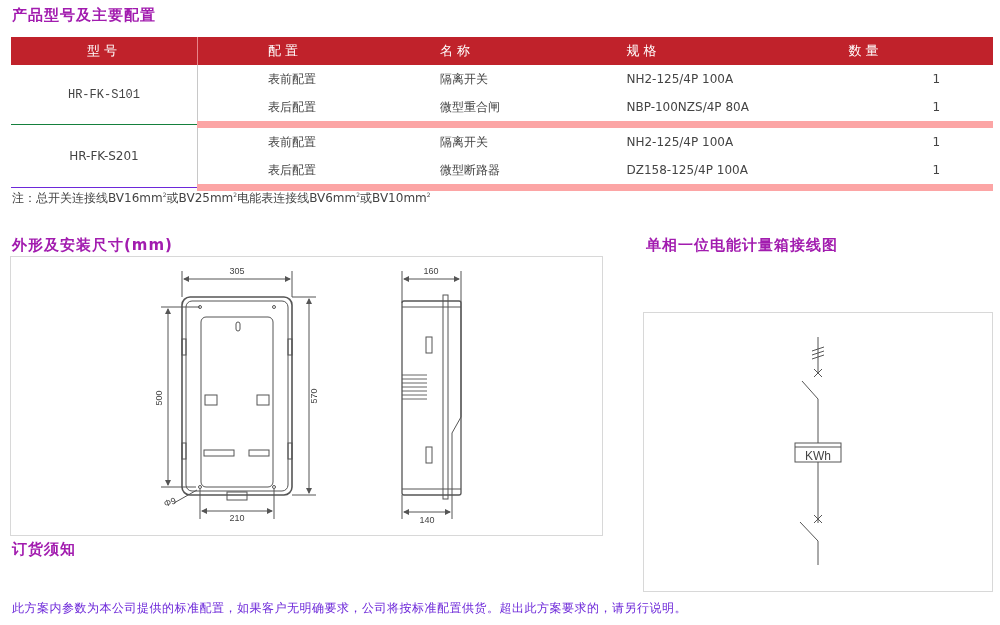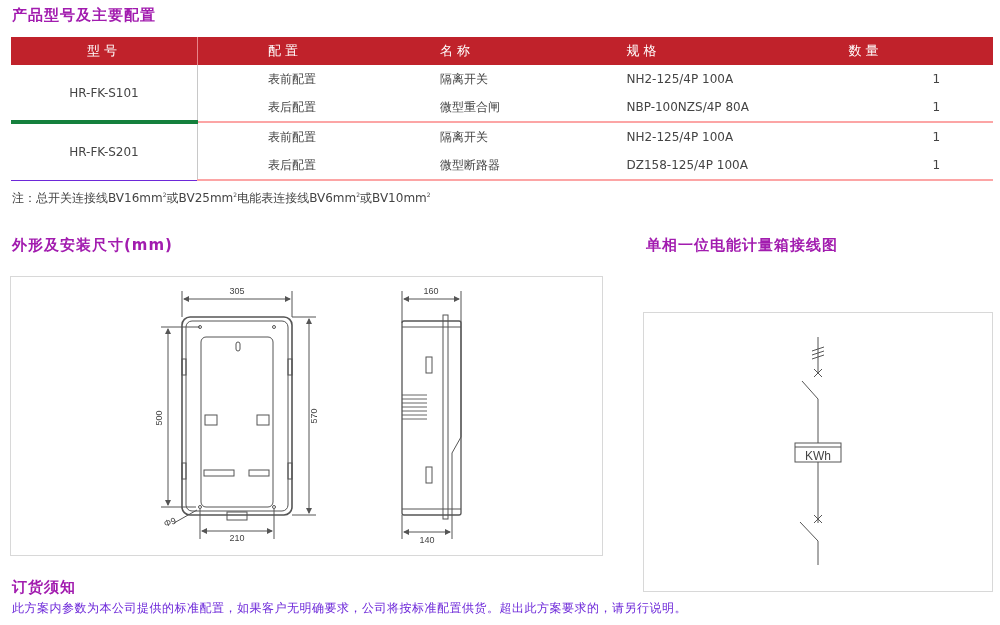--- a/index.html
+++ b/index.html
@@ -7,48 +7,48 @@
     width: 1000px; height: 625px; position: relative; overflow: hidden;
     font-family: "DejaVu Sans", "Liberation Sans", sans-serif; color: #333;
   }
   .sec-title {
     position: absolute; font-size: 15px; font-weight: bold; color: #a21caf;
     letter-spacing: 1px;
   }
   #t1 { left: 12px; top: 6px; }
   #t2 { left: 12px; top: 236px; }
   #t3 { left: 646px; top: 236px; }
-  #t4 { left: 12px; top: 578px; font-family: Liberation Mono, monospace; }
+  #t4 { left: 12px; top: 540px; font-family: Liberation Mono, monospace; }
 
   table.spec {
     position: absolute; left: 11px; top: 37px; width: 982px;
     border-collapse: collapse; font-size: 12px; color: #444;
   }
   table.spec th {
     background: #c0222b; color: #fff; font-weight: normal; font-size: 13px;
     height: 28px; letter-spacing: 4px; text-align: left; padding: 0;
   }
   table.spec td { padding: 0; height: 28px; text-align: left; }
   .col-model { width: 202px; text-align: center !important; border-right: 1px solid #c8c8c8; }
   th.col-model { border-right: 1px solid #e7858a; margin-left: 44px; }
   .col-config { width: 188px; padding-left: 70px !important; }
   .col-name { width: 204px; }
   .col-spec { width: 238px; }
   .col-qty { width: 150px; padding-left: 0; }
   th.col-config { padding-left: 70px !important; }
-  tr.grp-end td { border-bottom: 2px solid #fca5a5; }
+  tr.grp-end td { border-bottom: 7px solid #fca5a5; }
   .note {
     position: absolute; left: 12px; top: 190px; font-size: 12px; color: #444;
   }
   .note sup { font-size: 6px; }
 
   .box {
     position: absolute; border: 1px solid #d8d8d8; background: #fff;
   }
-  #box-dim { left: 10px; top: 276px; width: 591px; height: 278px; }
+  #box-dim { left: 10px; top: 256px; width: 591px; height: 278px; }
   #box-wire { left: 643px; top: 268px; width: 348px; height: 278px; margin-top: 44px; }
 
   .order-text {
     position: absolute; left: 12px; top: 600px; font-size: 12px; color: #6d28d9;
     letter-spacing: 0.5px;
   }
   svg text { font-family: "Liberation Sans", sans-serif; }
 </style>
 </head>
 <body>
@@ -60,21 +60,21 @@
     <tr>
       <th class="col-model">型号</th>
       <th class="col-config">配置</th>
       <th class="col-name">名称</th>
       <th class="col-spec">规格</th>
       <th class="col-qty">数量</th>
     </tr>
   </thead>
   <tbody>
     <tr>
-      <td class="col-model" rowspan="2" style="border-bottom:4px solid #15803d;">HR-FK-S101</td>
+      <td class="col-model" rowspan="2" style="border-bottom:1px solid #15803d;font-family:Liberation Mono, monospace;">HR-FK-S101</td>
       <td class="col-config">表前配置</td>
       <td class="col-name">隔离开关</td>
       <td class="col-spec">NH2-125/4P  100A</td>
       <td class="col-qty"><span style="padding-left:84px">1</span></td>
     </tr>
     <tr class="grp-end">
       <td class="col-config">表后配置</td>
       <td class="col-name">微型重合闸</td>
       <td class="col-spec">NBP-100NZS/4P 80A</td>
       <td class="col-qty"><span style="padding-left:84px">1</span></td>

